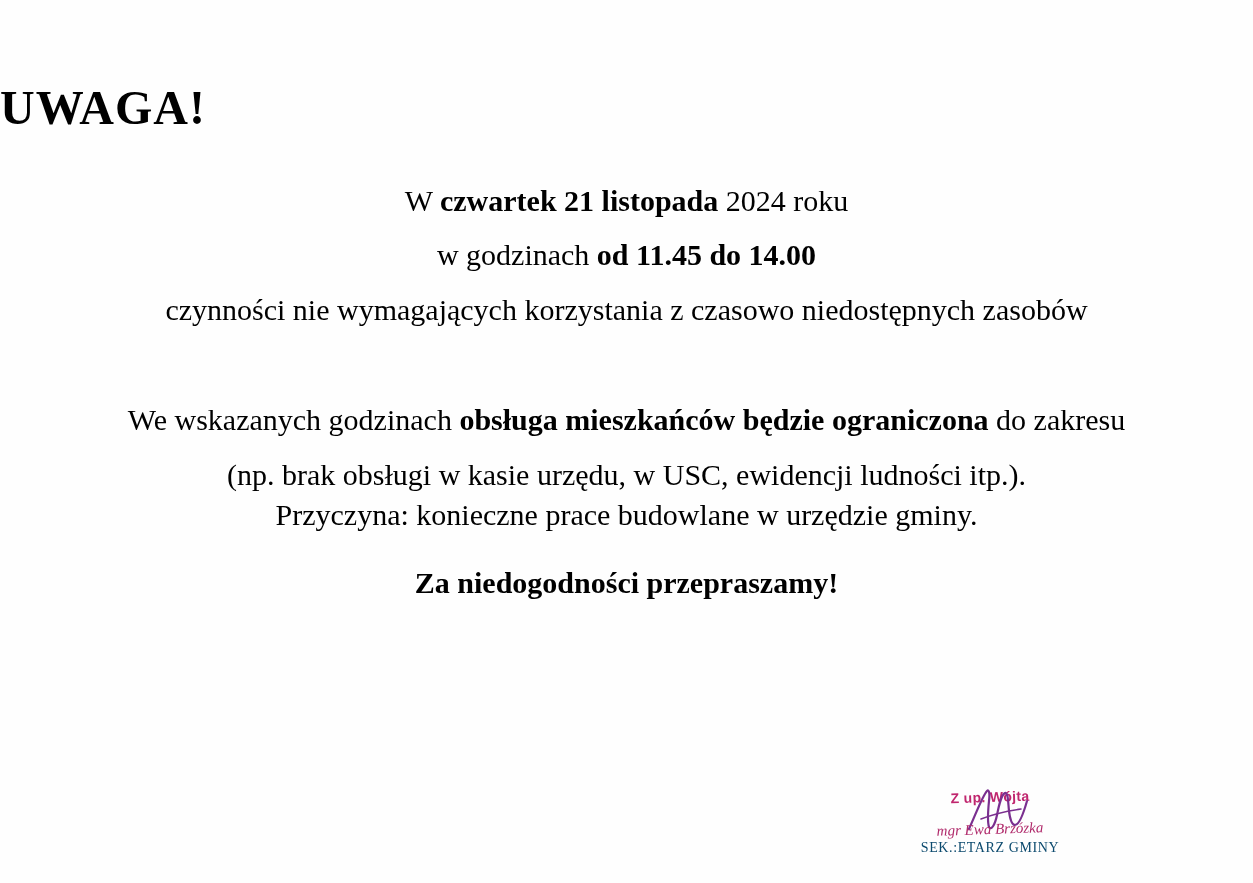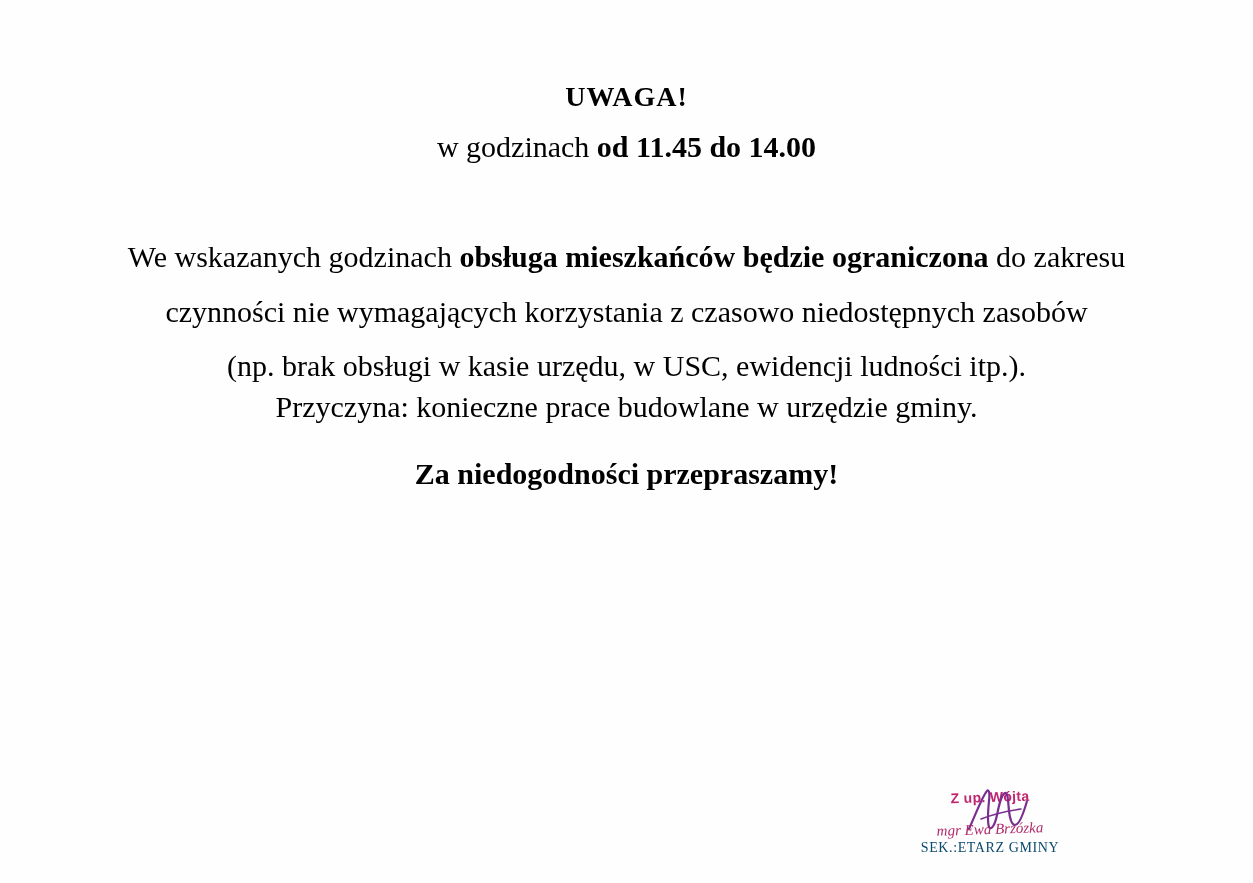--- a/index.html
+++ b/index.html
@@ -16,22 +16,22 @@
     position: relative;
   }
   .page {
     width: 1253px;
     height: 883px;
     position: relative;
     box-sizing: border-box;
     background: #fefefe;
   }
   .title {
-    text-align: center;
-    font-size: 28px;
+    text-align: left;
+    font-size: 48px;
     font-weight: bold;
     letter-spacing: 1px;
     margin: 0;
     padding-top: 82px;
     line-height: 1.1;
   }
   .line {
     text-align: center;
     font-size: 30px;
     line-height: 1.35;
@@ -93,32 +93,35 @@
     pointer-events: none;
   }
 </style>
 </head>
 <body>
 
 <div class="page">
 
   <h1 class="title">UWAGA!</h1>
 
+  <p class="line l-when1">
+    <span>W </span><b>czwartek 21 listopada</b><span> 2024 roku</span>
+  </p>
 
   <p class="line l-when2">
     <span>w godzinach </span><b>od 11.45 do 14.00</b><span></span>
   </p>
 
 
 
+  <p class="line l-limit2">czynności nie wymagających korzystania z czasowo niedostępnych zasobów</p>
+
   <p class="line block-gap-2">
     <span>We wskazanych godzinach </span><b>obsługa mieszkańców będzie ograniczona</b><span> do zakresu</span>
   </p>
-
-  <p class="line l-limit2">czynności nie wymagających korzystania z czasowo niedostępnych zasobów</p>
 
   <p class="line l-limit3">(np. brak obsługi w kasie urzędu, w USC, ewidencji ludności itp.).</p>
 
   <p class="line l-reason">Przyczyna: konieczne prace budowlane w urzędzie gminy.</p>
 
   <p class="apology">Za niedogodności przepraszamy!</p>
 
   <div class="signature">
     <div class="sig-top">Z up. Wójta</div>
     <svg class="sig-scribble" viewBox="0 0 70 52">

